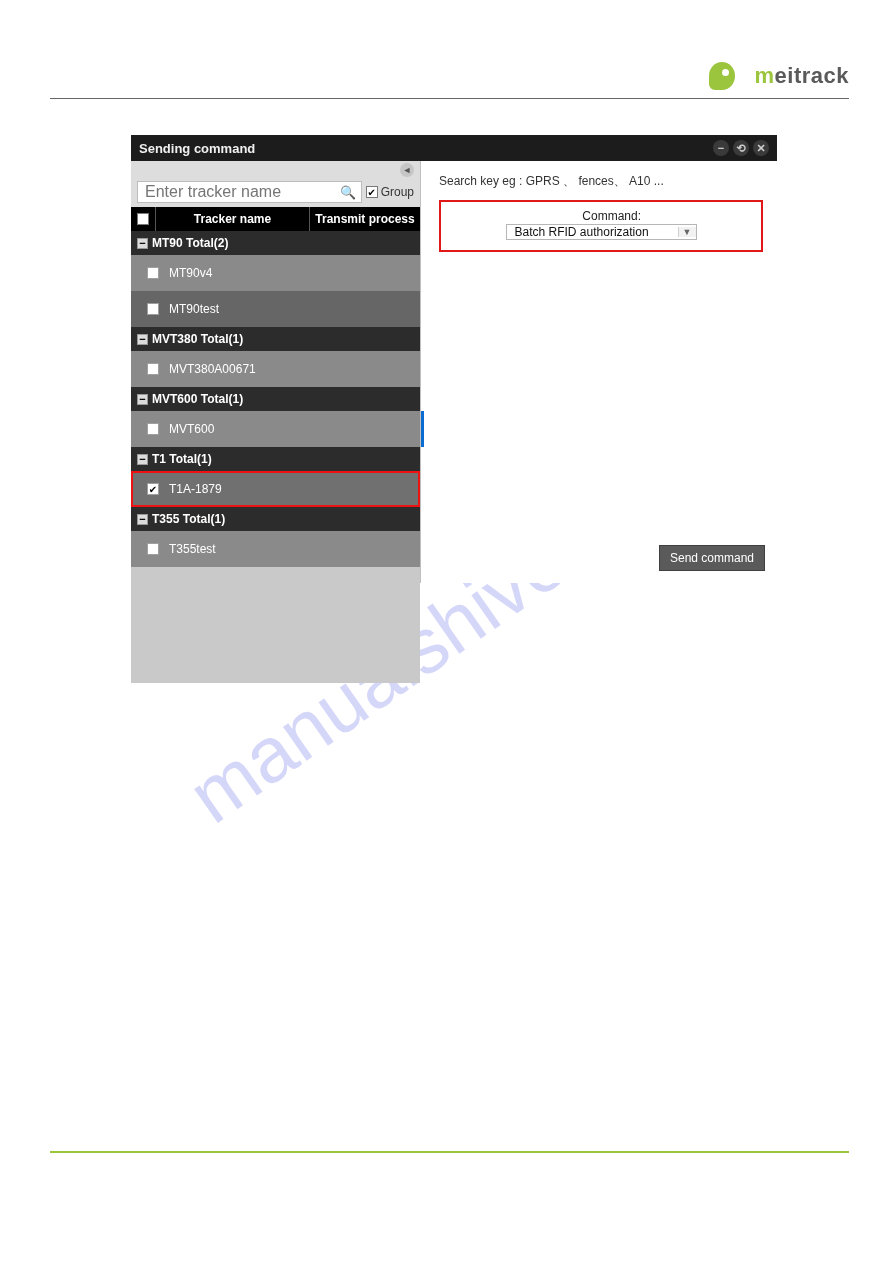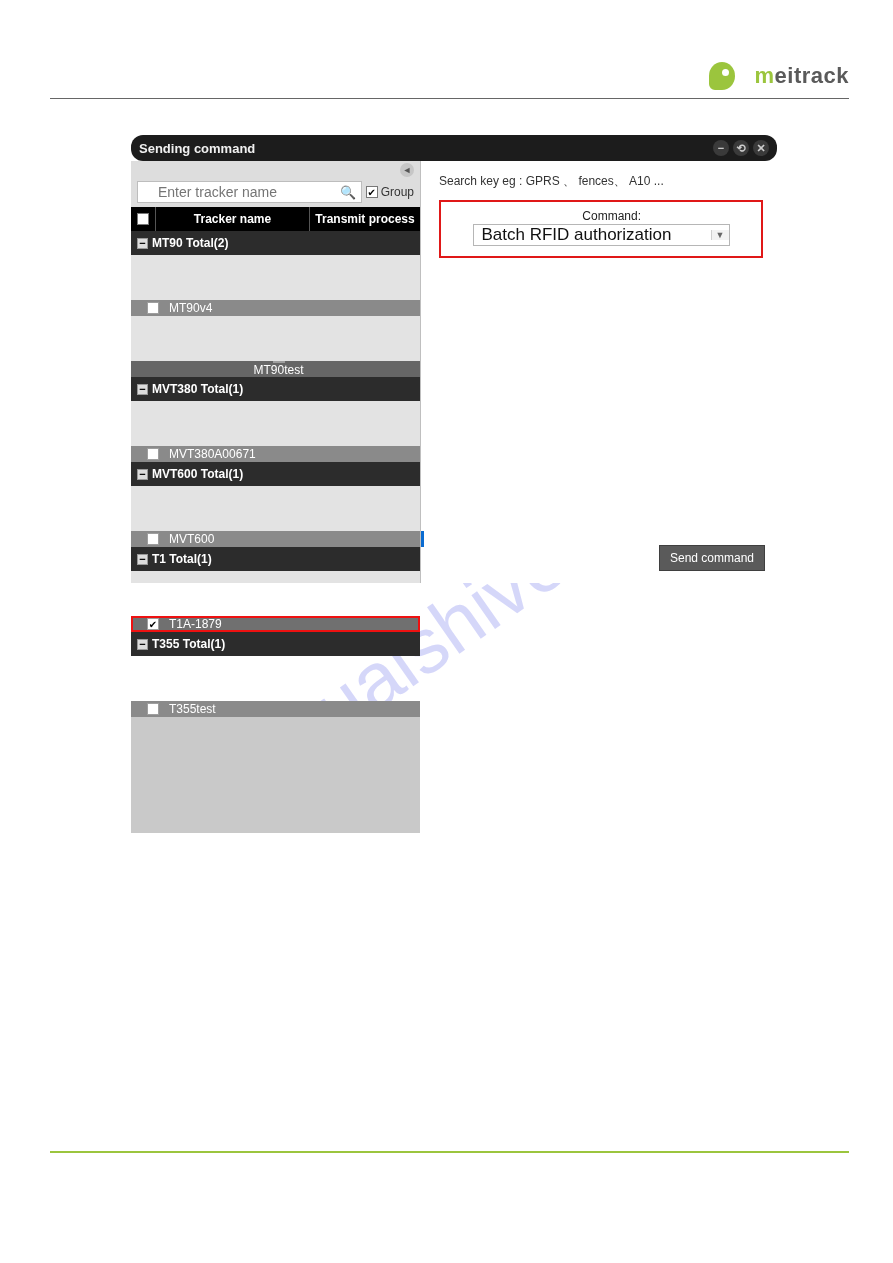--- a/index.html
+++ b/index.html
@@ -15,65 +15,65 @@
   .logo-text { font-size: 22px; font-weight: 600; letter-spacing: .5px; color: #5a5a5a; }
   .logo-text .accent { color: #9bc53d; }
   .header-rule { position: absolute; top: 36px; left: 0; right: 0; height: 1px; background: #666; }
 
   .watermark { position: absolute; left: 50%; top: 50%; transform: translate(-50%,-52%) rotate(-35deg); font-size: 78px; color: #8a8ef0; opacity: .35; font-weight: 400; white-space: nowrap; pointer-events: none; font-family: "Segoe UI", Arial, sans-serif; }
 
   .footer-rule { position: absolute; left: 50px; right: 44px; bottom: 110px; height: 2px; background: #9bc53d; }
 
   
   .win { position: absolute; top: 135px; left: 131px; width: 646px; height: 448px; background: #fff; }
-  .titlebar { height: 26px; background: #1c1c1c; color: #f0f0f0; font-size: 13px; font-weight: 700; display: flex; align-items: center; justify-content: space-between; padding: 0 8px; border-radius: 12px; }
+  .titlebar { height: 26px; background: #1c1c1c; color: #f0f0f0; font-size: 13px; font-weight: 700; display: flex; align-items: center; justify-content: space-between; padding: 0 8px; }
   .title-icons { display: flex; gap: 4px; }
   .ticon { width: 16px; height: 16px; border-radius: 50%; background: #3a3a3a; display: flex; align-items: center; justify-content: center; color: #ccc; font-size: 11px; cursor: pointer; }
 
   .body { display: flex; height: calc(100% - 26px); }
 
   
   .left { width: 290px; background: #e3e3e3; border-right: 1px solid #bbb; position: relative; }
   .left-top { height: 16px; background: #ddd; position: relative; }
   .chev-circle { position:absolute; top:2px; right:6px; width:14px; height:14px; border-radius:50%; background:#c6c6c6; display:flex; align-items:center; justify-content:center; font-size:9px; color:#555; }
   .search-row { padding: 4px 6px; display: flex; align-items: center; gap: 4px; background:#ddd; }
   .search-box { flex: 1; position: relative; background: #fff; border: 1px solid #bdbdbd; height: 22px; display:flex; align-items:center; }
-  .search-box input { border: 0; outline: 0; width: calc(100% - 22px); padding: 0 20px; font-size: 14px; color:#404040; }
+  .search-box input { border: 0; outline: 0; width: calc(100% - 22px); padding: 0 7px; font-size: 16px; color:#404040; }
   .search-box .mag { width:20px; text-align:center; color:#626262; font-size:13px; }
   .group-chk { display:flex; align-items:center; gap:3px; font-size:12px; color:#333; }
   .group-chk .cb { width:12px; height:12px; border:1px solid #777; background:#fff; display:inline-flex; align-items:center; justify-content:center; font-size:10px; color:#000; }
 
   .hdr-row { display:flex; background:#000; color:#fff; font-size:12px; font-weight:700; height:24px; }
   .hdr-row .hc0 { width:24px; display:flex; align-items:center; justify-content:center; }
   .hdr-row .hc1 { flex:1; display:flex; align-items:center; justify-content:center; border-left:1px solid #555; border-right:1px solid #555; }
   .hdr-row .hc2 { width:110px; display:flex; align-items:center; justify-content:center; }
   .smallbox { width:12px; height:12px; border:1px solid #777; background:#fff; }
 
   .list { font-size:12px; }
   .grp { background:#2c2c2c; color:#fff; height:24px; display:flex; align-items:center; padding-left:6px; font-weight:700; gap:4px; }
   .minus { width:11px; height:11px; background:#dcdcdc; color:#000; display:inline-flex; align-items:center; justify-content:center; font-size:11px; line-height:1; border:1px solid #999; }
-  .itm { height:16px; display:flex; align-items:center; padding-left:6px; position:relative;margin-top:45px; }
+  .itm { height:36px; display:flex; align-items:center; padding-left:6px; position:relative; }
   .itm .cb { width:12px; height:12px; border:1px solid #9e9e9e; background:#fff; margin-right:10px; display:inline-flex; align-items:center; justify-content:center; font-size:10px; color:#000; margin-left:10px; }
   .itm.a { background:#8a8a8a; color:#fff; }
-  .itm.b { background:#666; color:#fff;flex-direction:column; }
+  .itm.b { background:#666; color:#fff; }
   .itm.c { background:#707070; color:#fff; }
   .itm.sel { outline:2px solid #e11; outline-offset:-2px; }
   .tab-marker { position:absolute; right:-4px; top:0; bottom:0; width:4px; background:#0a6bd1; }
   .below { background:#c9c9c9; height:calc(100% - 306px); }
   .shadow-right { position:absolute; top:0; right:-1px; width:1px; height:100%; background:#bfbfbf; }
 
   
   .right { flex:1; padding: 12px 14px 10px 18px; position:relative; font-size:12px; color:#222; }
   .search-hint { font-size:12px; color:#333; margin-bottom:10px; }
   .form-area { border:2px solid #e01818; padding:8px 6px 10px 6px; }
   .frow { display:flex; align-items:center; margin-bottom:18px;flex-direction:column; }
   .frow:last-child { margin-bottom:0; }
   .flabel { width:96px; text-align:right; padding-right:8px; font-size:12px; color:#222; line-height:1.15; }
   .fctrl { flex:1; height:24px; border:1px solid #b6b6b6; position:relative; display:flex; align-items:center; }
-  .fctrl input { border:0; outline:0; width:calc(100% - 18px); padding:0 8px; font-size:17px; color:#111; height:100%; }
+  .fctrl input { border:0; outline:0; width:calc(100% - 18px); padding:0 8px; font-size:12px; color:#111; height:100%; }
   .dd-btn { width:18px; height:100%; border-left:1px solid #cfcfcf; background:#f2f2f2; display:flex; align-items:center; justify-content:center; font-size:9px; color:#666; }
   .spin { width:16px; height:100%; border-left:1px solid #cfcfcf; display:flex; flex-direction:column; }
   .spin div { flex:1; display:flex; align-items:center; justify-content:center; font-size:7px; color:#666; background:#f4f4f4; }
   .spin div:first-child { border-bottom:1px solid #cfcfcf; }
 
   .send-btn { position:absolute; right:12px; bottom:12px; background:#5a5a5a; color:#fff; font-size:12px; font-weight:400; border:1px solid #3f3f3f; padding:5px 10px; cursor:pointer; }
 </style>
 </head>
 <body>
 

